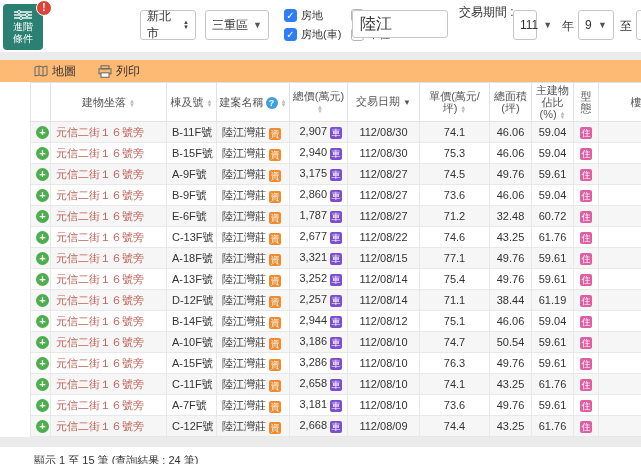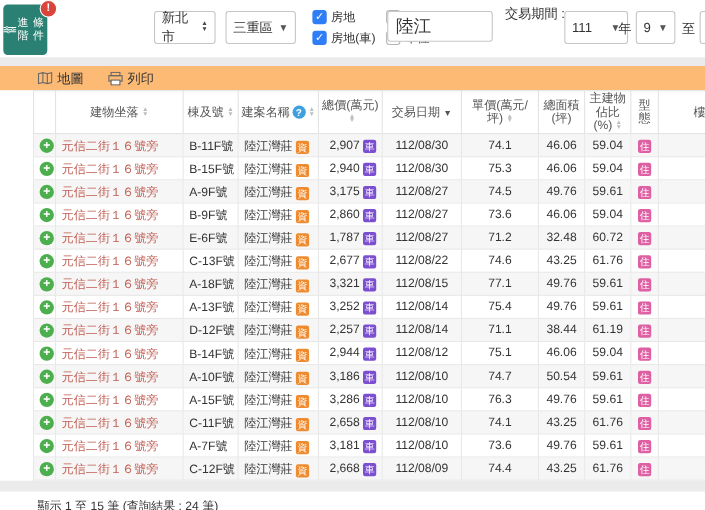--- a/index.html
+++ b/index.html
@@ -1,20 +1,20 @@
 <!DOCTYPE html>
 <html><head>
 <meta charset="utf-8">
 <style>
   html,body{margin:0;padding:0;width:641px;height:464px;overflow:hidden;background:#fff;
     font-family:"Liberation Sans","DejaVu Sans",sans-serif;-webkit-font-smoothing:antialiased;}
   
   .topbar{position:relative;height:52px;background:#fff;}
   .adv-btn{position:absolute;left:3px;top:4px;width:40px;height:46px;background:#2a8173;border-radius:4px;
-    color:#fff;display:flex;flex-direction:row;align-items:center;justify-content:center;gap:1px;cursor:pointer;}
+    color:#fff;display:flex;flex-direction:column;align-items:center;justify-content:center;gap:1px;cursor:pointer;}
   .adv-btn .sliders{width:18px;height:10px;}
   .adv-btn .t{font-size:10px;line-height:11px;}
   .adv-badge{position:absolute;left:36px;top:0px;width:14px;height:14px;border-radius:50%;background:#d9453b;
     color:#fff;font-size:10px;font-weight:bold;text-align:center;line-height:14px;border:1px solid #fff;}
   .selectbox{position:absolute;top:10px;height:30px;background:#fff;border:1px solid #c6c6c6;border-radius:3px;
     display:flex;align-items:center;justify-content:space-between;padding:0 6px;font-size:12px;color:#333;box-sizing:border-box;cursor:pointer;}
   .caret{color:#555;font-size:9px;margin-left:5px;}
   .spin{display:flex;flex-direction:column;line-height:5px;font-size:6px;color:#444;margin-left:5px;}
   .cb-grid{position:absolute;left:284px;top:8px;display:grid;grid-template-columns:auto auto;grid-auto-flow:row;
     column-gap:10px;row-gap:4px;font-size:11px;color:#333;}
@@ -106,21 +106,21 @@
       </label>
       <label class="cb-item">
         <span class="cb-box"></span>
         <span>車位</span>
       </label>
     </div>
 
   <input class="kw-input" type="text" value="陸江" style="">
 
   <span class="period-label">交易期間 :</span>
-  <div class="selectbox" style="left:513px;width:58px;">
+  <div class="selectbox" style="left:513px;width:24px;">
     <span>111</span>
     <span class="caret">▼</span>
   </div>
   <span class="unit-label" style="left:562px;">年</span>
   <div class="selectbox" style="left:578px;width:36px;">
     <span>9</span>
     <span class="caret">▼</span>
   </div>
   <span class="unit-label" style="left:620px;">至</span>
   <div class="selectbox" style="left:636px;width:44px;">

